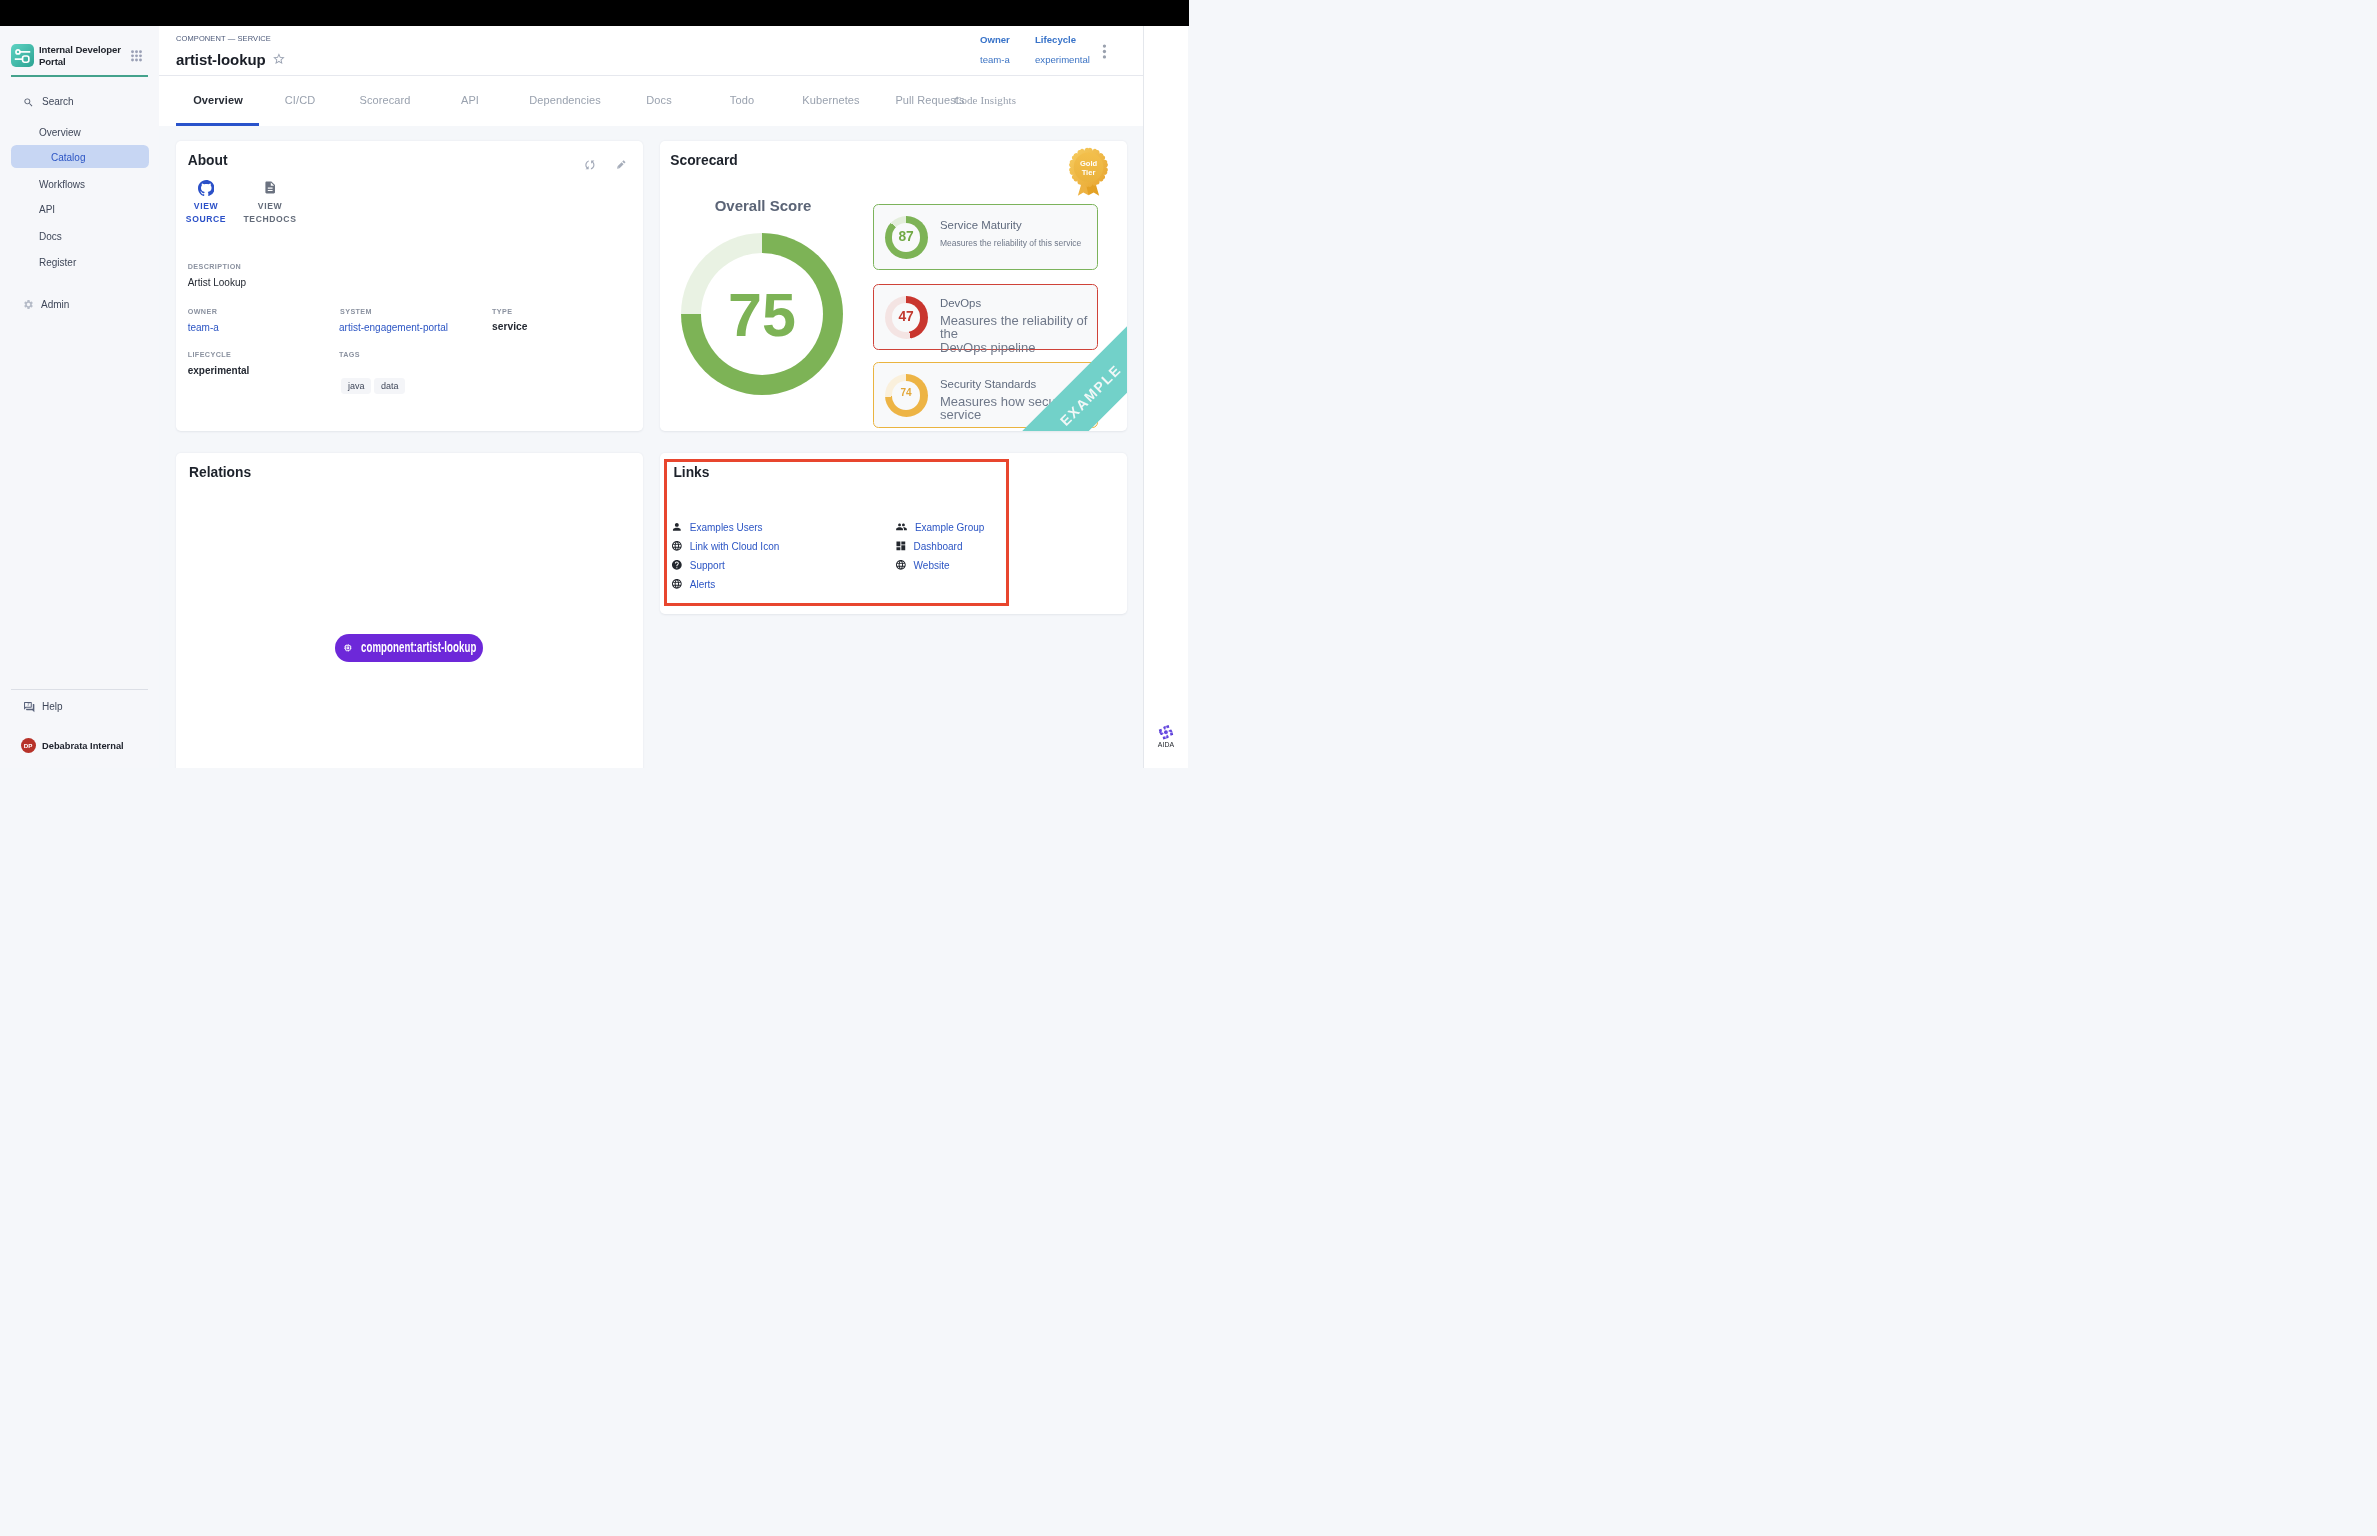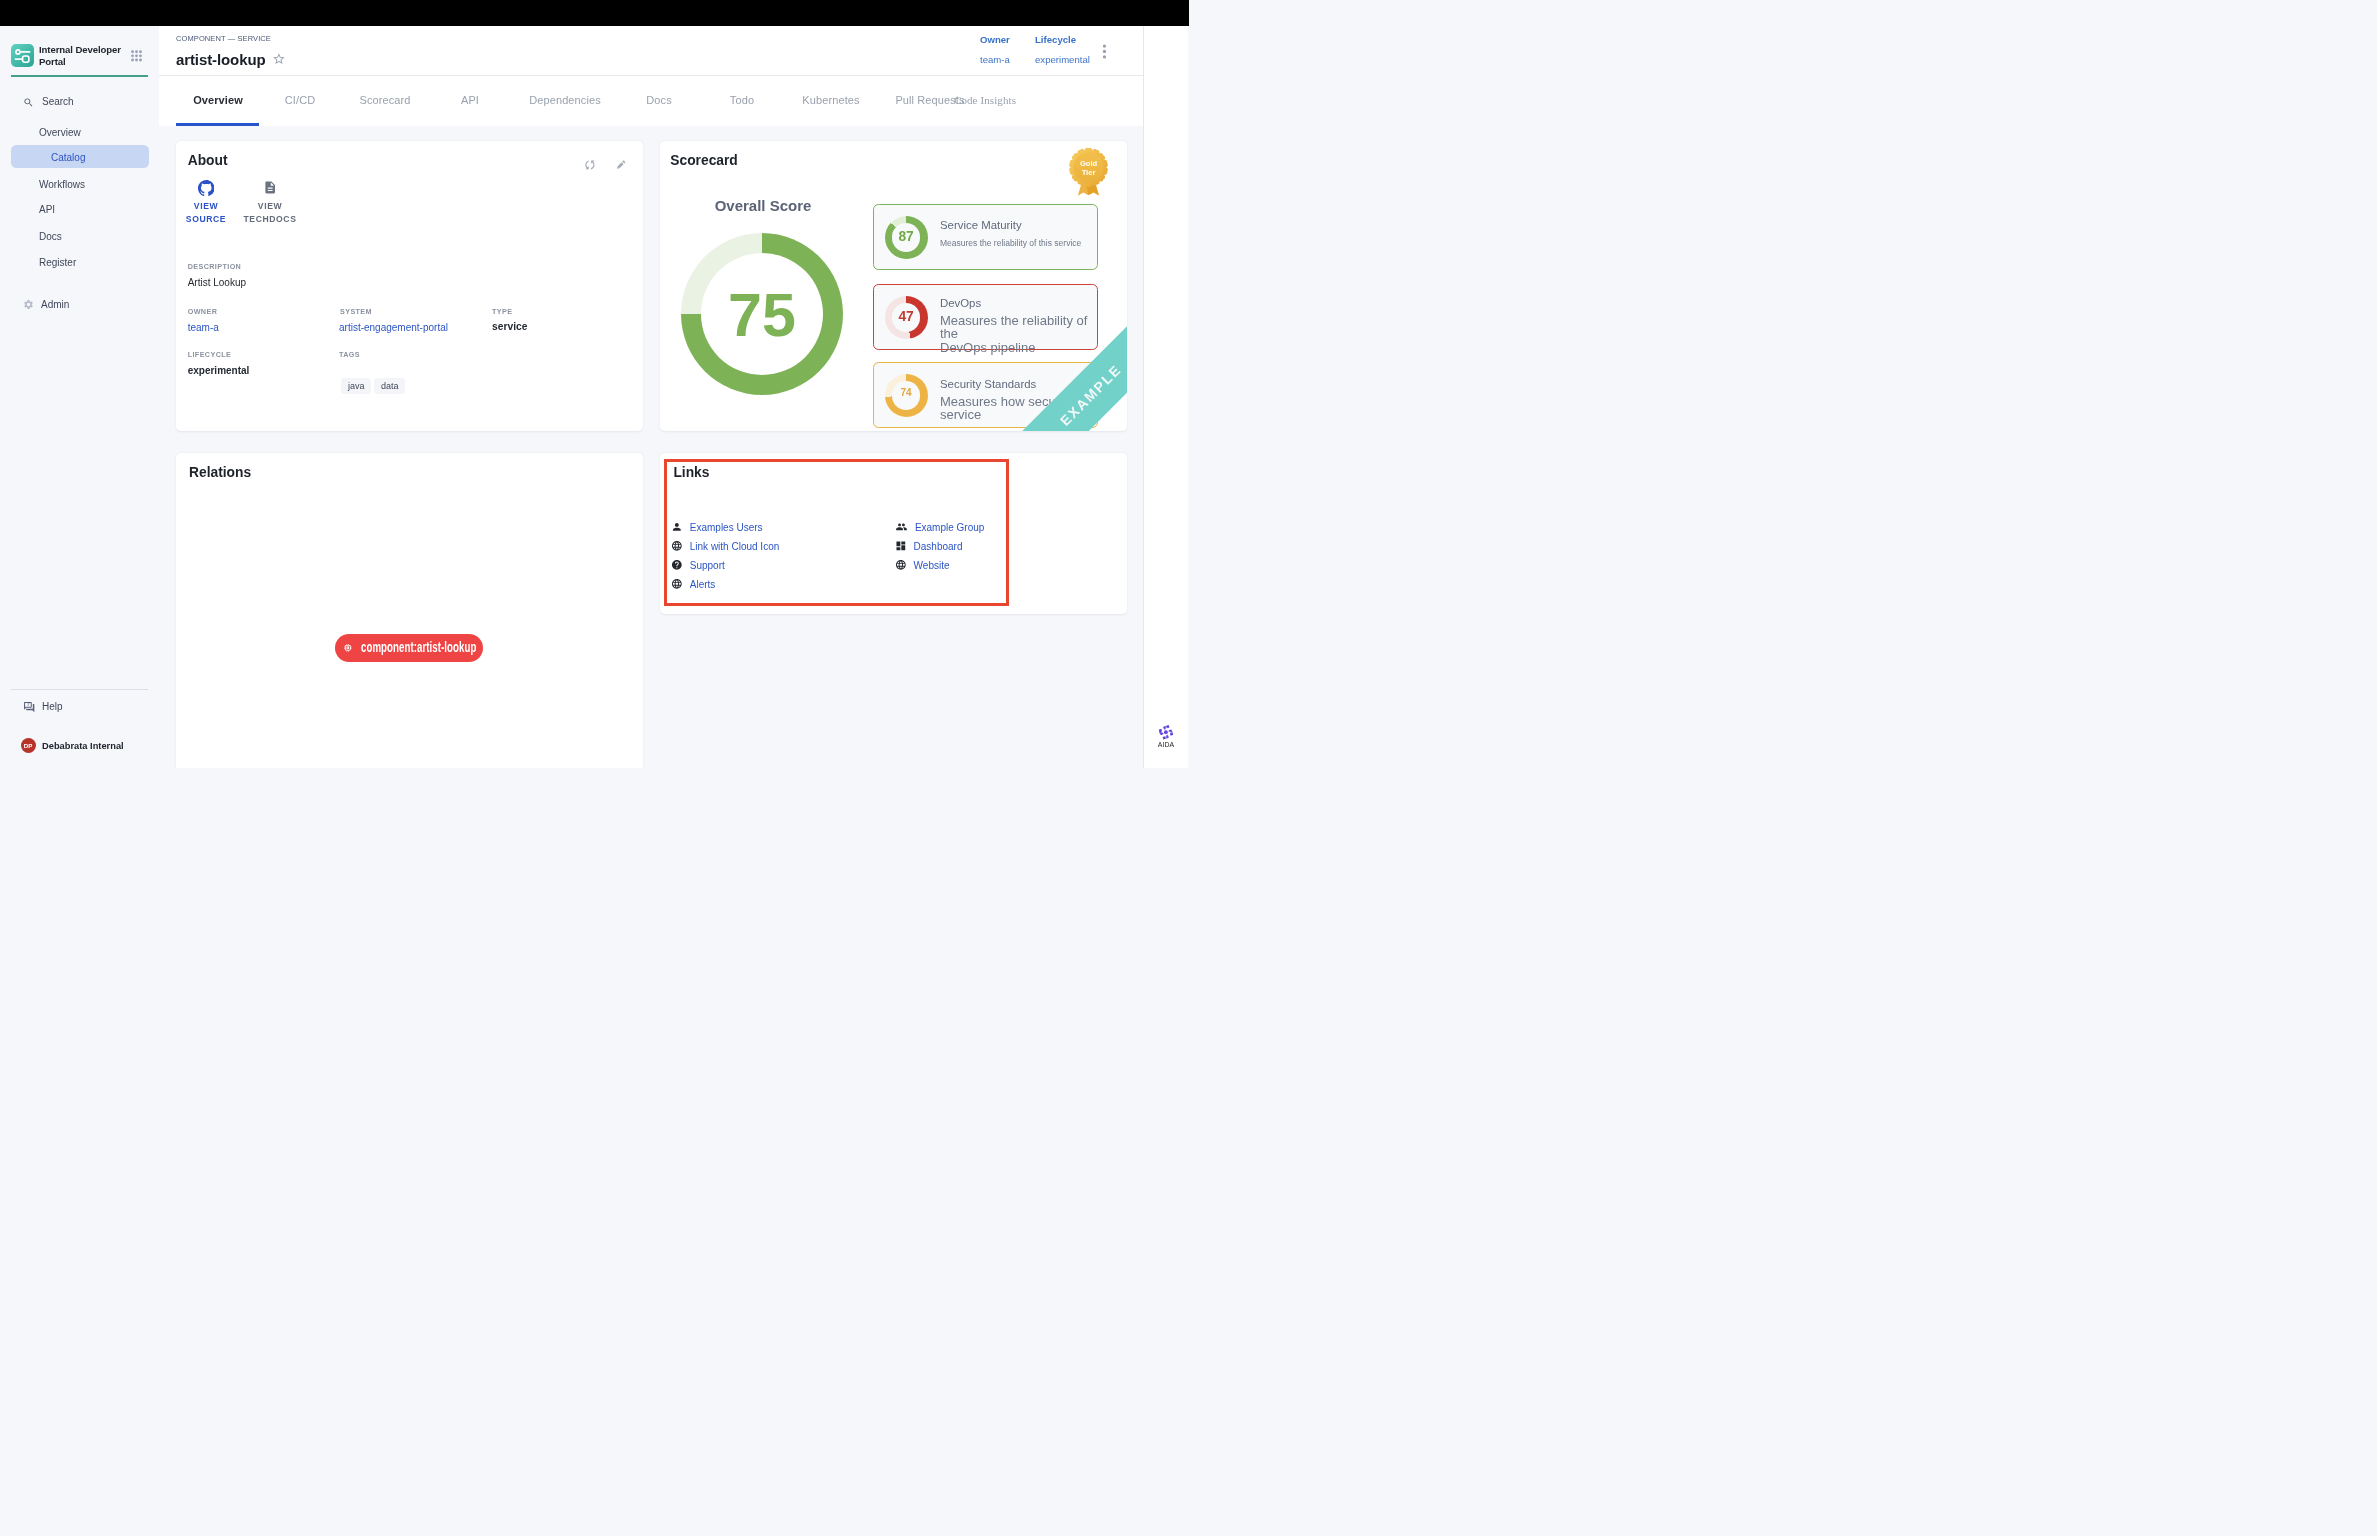--- a/index.html
+++ b/index.html
@@ -41,21 +41,21 @@
 .card-title { position:absolute; font-size:13.8px; font-weight:bold; color:#1d222b; }
 .lbl { position:absolute; font-size:7.2px; font-weight:bold; letter-spacing:0.4px; color:#8b92a0; }
 .val { position:absolute; font-size:10px; color:#252a33; }
 .val a, a.val { color:#2c55c4; text-decoration:none; }
 .chip { position:absolute; background:#f4f5f8; border-radius:3.4px; font-size:9px; color:#40485a; padding:2.8px 6.9px; }
 
 #red-box { left:664px; top:459px; width:345px; height:147px; border:3.4px solid #e8462e; }
 .linkrow { position:absolute; font-size:10px; color:#2c55c4; white-space:nowrap; }
 .linkrow svg { vertical-align:-2.1px; margin-right:6.9px; }
 
-#rel-chip { left:335px; top:634px; width:148px; height:28px; background:#ef4444; border-radius:14px; color:#fff; }
+#rel-chip { left:335px; top:634px; width:148px; height:28px; background:#6d28d9; border-radius:14px; color:#fff; }
 #rel-chip .txt { position:absolute; left:26px; top:5.5px; font-size:13.8px; font-weight:bold; transform:scaleX(0.70); transform-origin:left center; white-space:nowrap; letter-spacing:0.1px;}
 
 .mbox { position:absolute; left:213px; width:225px; height:66px; border-radius:5.5px; background:#f8f9fa; }
 .mtitle { position:absolute; left:66px; font-size:11.4px; color:#5f6a7d; font-weight:500; }
 .mdesc { position:absolute; left:66px; width:157px; font-size:13px; color:#6f7889; line-height:13.4px; }
 .donut { position:absolute; border-radius:50%; }
 .donut .in { position:absolute; background:#f8f9fa; border-radius:50%; }
 .dnum { position:absolute; width:100%; text-align:center; font-weight:bold; }
 
 #ribbon { position:absolute; left:328px; top:231px; width:206px; height:47px; background:#72d1c9; transform:rotate(-45deg); text-align:center; line-height:47px; color:#f2f7f7; font-size:14px; font-weight:bold; letter-spacing:1.7px; }

